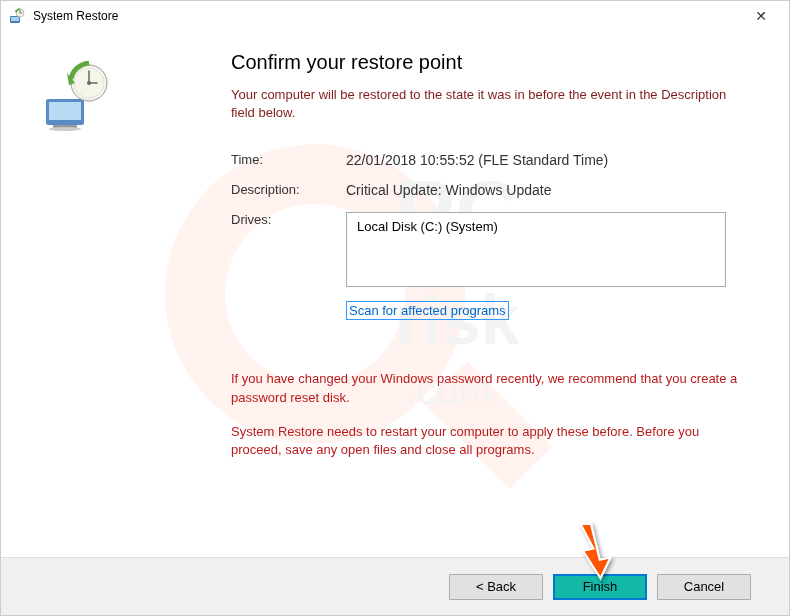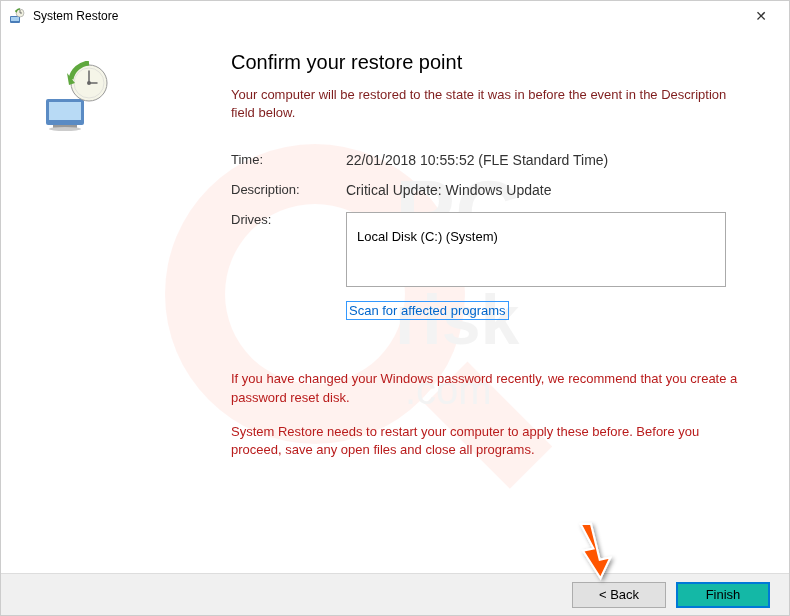--- a/index.html
+++ b/index.html
@@ -103,21 +103,21 @@
       color: #333;
     }
     .info-value {
       font-size: 14px;
       color: #333;
     }
     .drives-box {
       border: 1px solid #aaa;
       width: 380px;
       height: 75px;
-      padding: 16px 10px;
+      padding: 6px 10px;
       font-size: 13px;
       background: #fff;
     }
     .scan-link {
       color: #0066cc;
       text-decoration: none;
       border: 1px solid #3399ff;
       padding: 1px 2px;
       display: inline-block;
       cursor: pointer;
@@ -132,27 +132,27 @@
       font-size: 13px;
       color: #b91c1c;
       line-height: 1.4;
       margin-bottom: 16px;
     }
     .button-bar {
       position: absolute;
       bottom: 0;
       left: 0;
       right: 0;
-      height: 42px;
+      height: 58px;
       background: #f0f0f0;
       border-top: 1px solid #ddd;
       display: flex;
       justify-content: flex-end;
       align-items: center;
-      padding-right: 19px;
+      padding-right: 38px;
       gap: 10px;
     }
     .btn {
       min-width: 94px;
       height: 26px;
       background: #e1e1e1;
       border: 1px solid #adadad;
       font-size: 13px;
       color: #000;
       cursor: pointer;
@@ -242,20 +242,21 @@
       </div>
 
       <p class="note">If you have changed your Windows password recently, we recommend that you create a password reset disk.</p>
       <p class="note">System Restore needs to restart your computer to apply these before. Before you proceed, save any open files and close all programs.</p>
     </div>
   </div>
 
   <div class="button-bar">
     <button class="btn">&lt; Back</button>
     <button class="btn highlighted">Finish</button>
+    <button class="btn">Cancel</button>
   </div>
 
   <svg class="arrow" width="70" height="70" viewBox="0 0 70 70">
     <defs>
       <filter id="shadow" x="-20%" y="-20%" width="140%" height="140%">
         <feDropShadow dx="2" dy="2" stdDeviation="2" flood-opacity="0.4"></feDropShadow>
       </filter>
     </defs>
     <g filter="url(#shadow)">
       <path d="M 15 10 L 32 32 L 22 36 L 44 60 L 50 38 L 40 42 L 25 8 Z" fill="#ff5500" stroke="#fff" stroke-width="2" transform="rotate(10 35 35)"></path>

